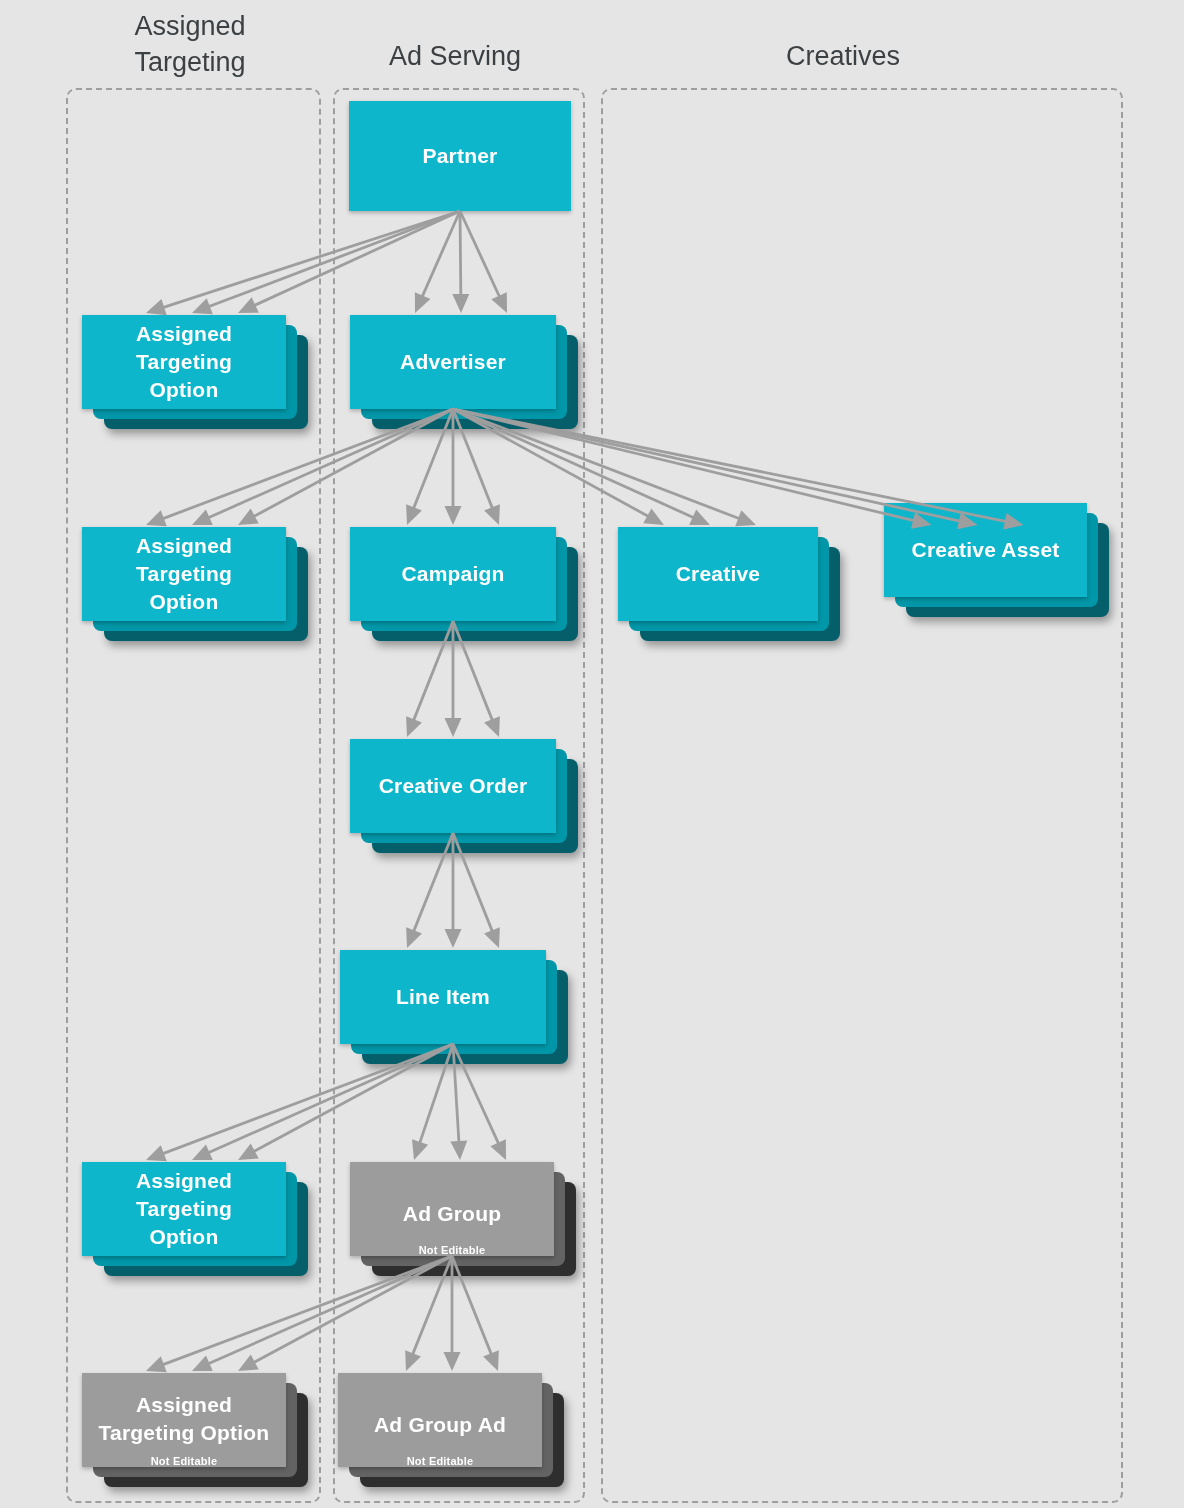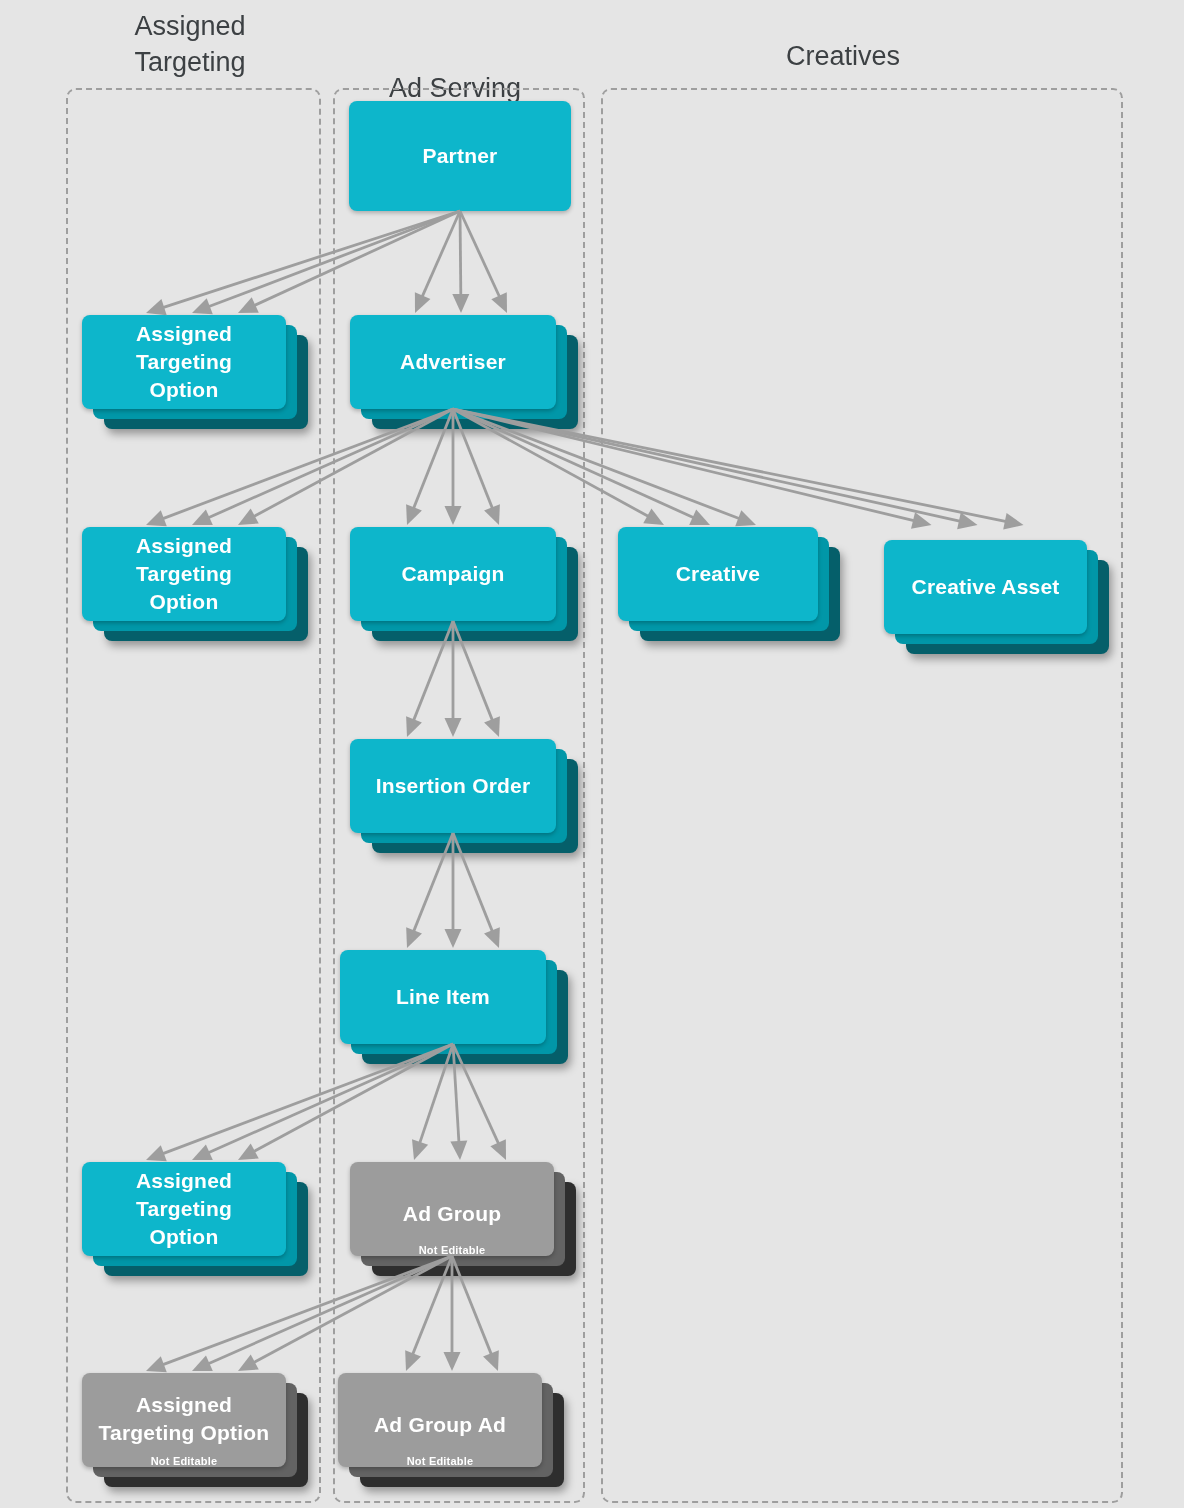--- a/index.html
+++ b/index.html
@@ -14,21 +14,21 @@
     position:absolute;
     transform:translateX(-50%);
     text-align:center;
     font-size:27px;
     line-height:36px;
     color:var(--c-header,#3c4043);
     white-space:pre-line;
     font-weight:400;
   }
   #hdr-assigned-targeting{left:190px;top:8px;}
-  #hdr-ad-serving{left:455px;top:38px;margin-top:32px;}
+  #hdr-ad-serving{left:455px;top:38px;}
   #hdr-creatives{left:843px;top:38px;}
   .panel{
     position:absolute;
     border:2px dashed var(--c-border,#9e9e9e);
     border-radius:10px;
     background:transparent;
   }
   #panel-assigned-targeting{left:66px;top:88px;width:251px;height:1411px;}
   #panel-ad-serving{left:333px;top:88px;width:248px;height:1411px;}
   #panel-creatives{left:601px;top:88px;width:518px;height:1411px;}
@@ -38,21 +38,21 @@
     left:0;top:0;right:0;bottom:0;
     border-radius:8px;
   }
   .node.teal .layer.l2{background:var(--c-teal-mid,#0197a8);transform:translate(11px,10px);}
   .node.teal .layer.l3{background:var(--c-teal-dark,#055f6a);transform:translate(22px,20px);box-shadow:3px 5px 8px rgba(0,0,0,.35);}
   .node.gray .layer.l2{background:var(--c-gray-mid,#636363);transform:translate(11px,10px);}
   .node.gray .layer.l3{background:var(--c-gray-dark,#2e2e2e);transform:translate(22px,20px);box-shadow:3px 5px 8px rgba(0,0,0,.35);}
   .card{
     position:absolute;
     left:0;top:0;right:0;bottom:0;
-    border-radius:8px;
+    border-radius:0;
     display:flex;
     flex-direction:column;
     align-items:center;
     justify-content:center;
     text-align:center;
     box-shadow:0 2px 4px rgba(0,0,0,.25);
   }
   .node.teal .card{background:var(--c-teal,#0db6cb);}
   .node.gray .card{background:var(--c-gray,#9c9c9c);justify-content:flex-end;}
   .card .label{
@@ -125,32 +125,32 @@
           <div class="label">Campaign</div>
         </div>
       </div>
       <div class="node teal" style="left: 618px; top: 527px; width: 200px; height: 94px;">
         <div class="layer l3"></div>
         <div class="layer l2"></div>
         <div class="card">
           <div class="label">Creative</div>
         </div>
       </div>
-      <div class="node teal" style="left: 884px; top: 540px; width: 203px; height: 94px;">
+      <div class="node teal" style="left: 884px; top: 503px; width: 203px; height: 94px;">
         <div class="layer l3"></div>
         <div class="layer l2"></div>
         <div class="card">
           <div class="label">Creative Asset</div>
         </div>
       </div>
       <div class="node teal" style="left: 350px; top: 739px; width: 206px; height: 94px;">
         <div class="layer l3"></div>
         <div class="layer l2"></div>
         <div class="card">
-          <div class="label">Insertion Order</div>
+          <div class="label">Creative Order</div>
         </div>
       </div>
       <div class="node teal" style="left: 340px; top: 950px; width: 206px; height: 94px; text-decoration: underline;">
         <div class="layer l3"></div>
         <div class="layer l2"></div>
         <div class="card">
           <div class="label">Line Item</div>
         </div>
       </div>
       <div class="node teal" style="left: 82px; top: 1162px; width: 204px; height: 94px;">

